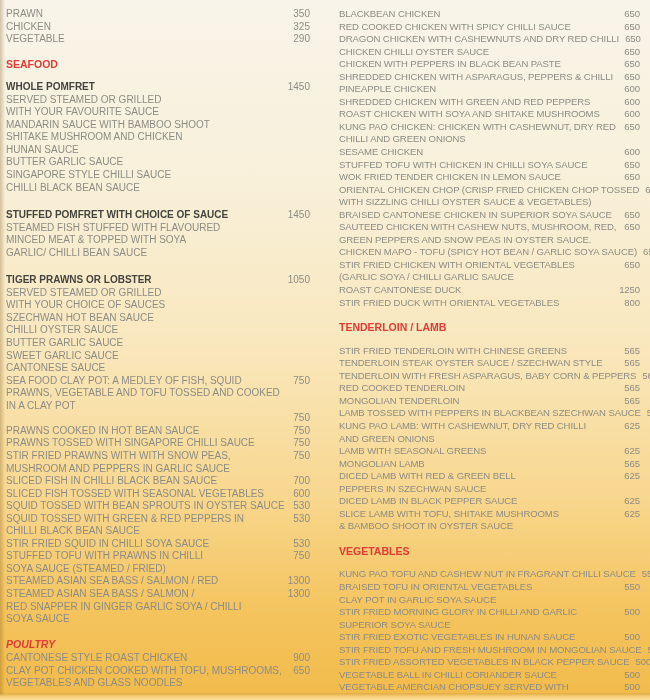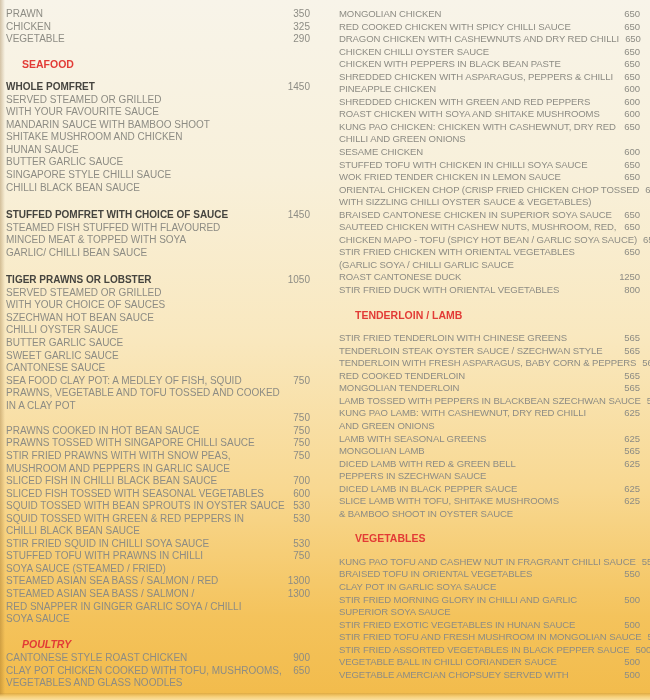--- a/index.html
+++ b/index.html
@@ -49,21 +49,21 @@
   .row .p { margin-left: auto; padding-left: 6px; }
 
   .row.gap { margin-top: 15px; }
   .row.bold .t { color: #45443f; font-weight: 700; }
 
   .heading {
     color: #e23b36;
     font-weight: 700;
     font-size: 10.5px;
     line-height: 12.55px;
-    margin: 12px 0 11px 16px;
+    margin: 12px 0 11px 0;
   }
   .col-left .section:last-child .heading { margin-bottom: 2px; font-style: italic; }
 </style>
 </head>
 <body>
 
 <div class="edge-left"></div>
 <div class="edge-bottom"></div>
 
 <div class="col col-left" id="col-left">
@@ -233,21 +233,21 @@
         <span class="p">650</span>
       </div>
       <div class="row">
         <span class="t">VEGETABLES AND GLASS NOODLES</span>
       </div>
     </div>
   </div>
 <div class="col col-right" id="col-right">
     <div class="section">
       <div class="row">
-        <span class="t">MONGOLIAN CHICKEN</span>
+        <span class="t">BLACKBEAN CHICKEN</span>
         <span class="p">650</span>
       </div>
       <div class="row">
         <span class="t">RED COOKED CHICKEN WITH SPICY CHILLI SAUCE</span>
         <span class="p">650</span>
       </div>
       <div class="row">
         <span class="t">DRAGON CHICKEN WITH CASHEWNUTS AND DRY RED CHILLI</span>
         <span class="p">650</span>
       </div>
@@ -303,20 +303,23 @@
       </div>
       <div class="row">
         <span class="t">BRAISED CANTONESE CHICKEN IN SUPERIOR SOYA SAUCE</span>
         <span class="p">650</span>
       </div>
       <div class="row">
         <span class="t">SAUTEED CHICKEN WITH CASHEW NUTS, MUSHROOM, RED,</span>
         <span class="p">650</span>
       </div>
       <div class="row">
+        <span class="t">GREEN PEPPERS AND SNOW PEAS IN OYSTER SAUCE.</span>
+      </div>
+      <div class="row">
         <span class="t">CHICKEN MAPO - TOFU (SPICY HOT BEAN / GARLIC SOYA SAUCE)</span>
         <span class="p">650</span>
       </div>
       <div class="row">
         <span class="t">STIR FRIED CHICKEN WITH ORIENTAL VEGETABLES</span>
         <span class="p">650</span>
       </div>
       <div class="row">
         <span class="t">(GARLIC SOYA / CHILLI GARLIC SAUCE</span>
       </div>

